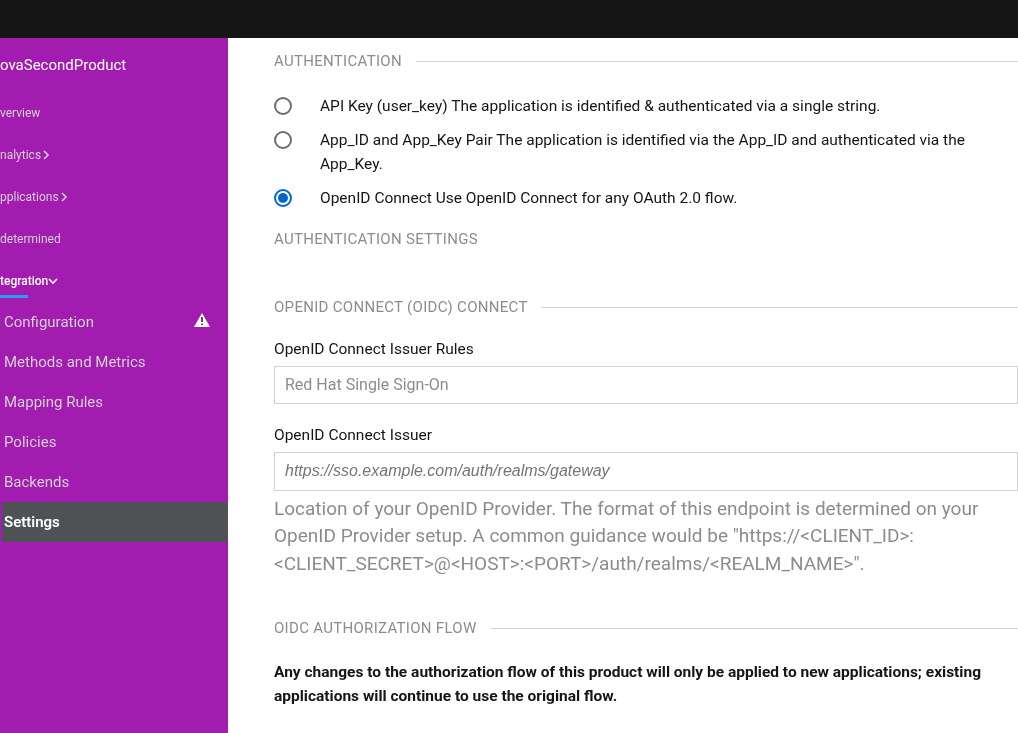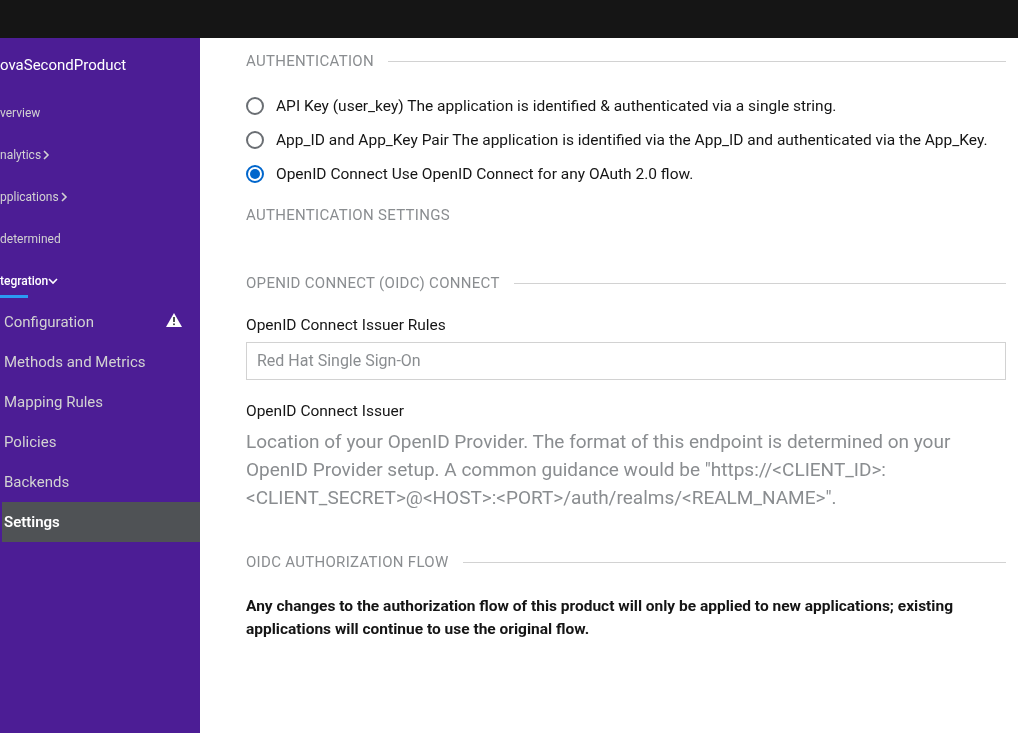--- a/index.html
+++ b/index.html
@@ -14,22 +14,22 @@
 .topbar {
   height: 38px;
   background: #151515;
   width: 100%;
 }
 .layout {
   display: flex;
   height: calc(733px - 38px);
 }
 .sidebar {
-  width: 200px;
-  background: #4c1d95;
+  width: 228px;
+  background: #a21caf;
   color: #d2d2d2;
   flex-shrink: 0;
   overflow: hidden;
   position: relative;
 }
 .sidebar-product {
   padding: 18px 0 18px 0;
   color: #fff;
   font-size: 15px;
   white-space: nowrap;
@@ -113,21 +113,21 @@
   letter-spacing: 0.3px;
   margin-top: 20px;
   margin-bottom: 22px;
 }
 .radio-group {
   padding-left: 0;
 }
 .radio-row {
   display: flex;
   align-items: flex-start;
-  gap: 12px;
+  gap: 28px;
   margin-bottom: 10px;
   font-size: 15.5px;
   line-height: 1.55;
   color: #151515;
 }
 .radio {
   width: 18px;
   height: 18px;
   border: 2px solid #6a6e73;
   border-radius: 50%;
@@ -278,20 +278,21 @@
         <span>OPENID CONNECT (OIDC) CONNECT</span>
         <span class="rule"></span>
       </div>
 
       <div class="field-label">OpenID Connect Issuer Rules</div>
       <div class="field-input muted">Red Hat Single Sign-On</div>
 
       <div style="height:22px"></div>
 
       <div class="field-label">OpenID Connect Issuer</div>
+      <input type="text" class="field-input muted italic" placeholder="https://sso.example.com/auth/realms/gateway" style="">
       <div class="field-help">Location of your OpenID Provider. The format of this endpoint is determined on your OpenID Provider setup. A common guidance would be "https://&lt;CLIENT_ID&gt;:&lt;CLIENT_SECRET&gt;@&lt;HOST&gt;:&lt;PORT&gt;/auth/realms/&lt;REALM_NAME&gt;".</div>
 
       <div class="section-gap"></div>
       <div style="height:14px"></div>
 
       <div class="section-heading">
         <span>OIDC AUTHORIZATION FLOW</span>
         <span class="rule"></span>
       </div>
 

